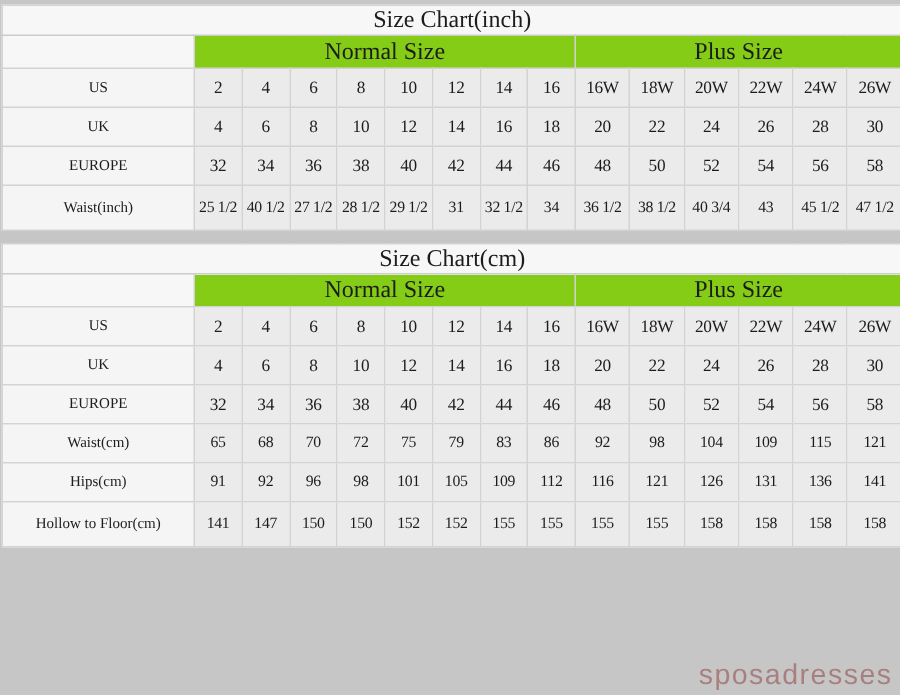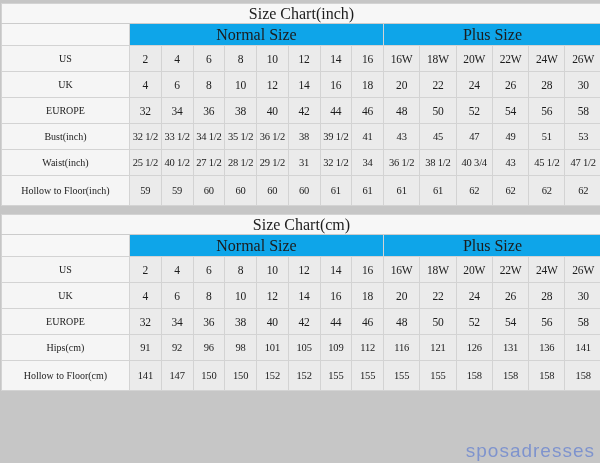--- a/index.html
+++ b/index.html
@@ -40,21 +40,21 @@
   }
   .title-cell {
     height: 19px;
     font-size: 16px;
     background: #f7f7f7;
     border-bottom: 1px solid #cccccc;
   }
   .group-row td { height: 21px; }
   .group-cell {
     font-size: 16px;
-    background: #0ea5e9;
+    background: #84cc16;
   }
   .corner-cell { background: #f7f7f7; }
   .body-row td { height: 25px; }
   .body-row:last-child td { height: 29px; }
   .label-cell {
     background: #f5f5f5;
     font-size: 10px;
   }
   .data-cell {
     background: #ebebeb;
@@ -63,21 +63,21 @@
   }
   .header-num { font-size: 11.5px; }
   .table-gap { height: 8px; }
   .watermark {
     position: absolute;
     right: 5px;
     bottom: 1px;
     font-family: "Liberation Sans", sans-serif;
     font-size: 19px;
     letter-spacing: 1px;
-    color: #1d4ed8;
+    color: #7f1d1d;
     opacity: 0.42;
     pointer-events: none;
   }
 </style>
 </head>
 <body>
 
 <div class="page">
   <table class="size-table" id="table-0">
       <colgroup>
@@ -151,70 +151,36 @@
           <td class="data-cell header-num">44</td>
           <td class="data-cell header-num">46</td>
           <td class="data-cell header-num">48</td>
           <td class="data-cell header-num">50</td>
           <td class="data-cell header-num">52</td>
           <td class="data-cell header-num">54</td>
           <td class="data-cell header-num">56</td>
           <td class="data-cell header-num">58</td>
         </tr>
         <tr class="body-row">
-          <td class="label-cell">Bust(inch)</td>
-          <td class="data-cell">32 1/2</td>
-          <td class="data-cell">33 1/2</td>
-          <td class="data-cell">34 1/2</td>
-          <td class="data-cell">35 1/2</td>
-          <td class="data-cell">36 1/2</td>
-          <td class="data-cell">38</td>
-          <td class="data-cell">39 1/2</td>
-          <td class="data-cell">41</td>
-          <td class="data-cell">43</td>
-          <td class="data-cell">45</td>
-          <td class="data-cell">47</td>
-          <td class="data-cell">49</td>
-          <td class="data-cell">51</td>
-          <td class="data-cell">53</td>
-        </tr>
-        <tr class="body-row">
           <td class="label-cell">Waist(inch)</td>
           <td class="data-cell">25 1/2</td>
           <td class="data-cell">40 1/2</td>
           <td class="data-cell">27 1/2</td>
           <td class="data-cell">28 1/2</td>
           <td class="data-cell">29 1/2</td>
           <td class="data-cell">31</td>
           <td class="data-cell">32 1/2</td>
           <td class="data-cell">34</td>
           <td class="data-cell">36 1/2</td>
           <td class="data-cell">38 1/2</td>
           <td class="data-cell">40 3/4</td>
           <td class="data-cell">43</td>
           <td class="data-cell">45 1/2</td>
           <td class="data-cell">47 1/2</td>
         </tr>
-        <tr class="body-row">
-          <td class="label-cell">Hollow to Floor(inch)</td>
-          <td class="data-cell">59</td>
-          <td class="data-cell">59</td>
-          <td class="data-cell">60</td>
-          <td class="data-cell">60</td>
-          <td class="data-cell">60</td>
-          <td class="data-cell">60</td>
-          <td class="data-cell">61</td>
-          <td class="data-cell">61</td>
-          <td class="data-cell">61</td>
-          <td class="data-cell">61</td>
-          <td class="data-cell">62</td>
-          <td class="data-cell">62</td>
-          <td class="data-cell">62</td>
-          <td class="data-cell">62</td>
-        </tr>
       </tbody>
     </table>
   <div class="table-gap"></div>
   <table class="size-table" id="table-1">
       <colgroup>
         <col class="c-label">
         <col class="c-normal">
         <col class="c-normal">
         <col class="c-normal">
         <col class="c-normal">
@@ -283,20 +249,37 @@
           <td class="data-cell header-num">44</td>
           <td class="data-cell header-num">46</td>
           <td class="data-cell header-num">48</td>
           <td class="data-cell header-num">50</td>
           <td class="data-cell header-num">52</td>
           <td class="data-cell header-num">54</td>
           <td class="data-cell header-num">56</td>
           <td class="data-cell header-num">58</td>
         </tr>
         <tr class="body-row">
+          <td class="label-cell">Waist(cm)</td>
+          <td class="data-cell">65</td>
+          <td class="data-cell">68</td>
+          <td class="data-cell">70</td>
+          <td class="data-cell">72</td>
+          <td class="data-cell">75</td>
+          <td class="data-cell">79</td>
+          <td class="data-cell">83</td>
+          <td class="data-cell">86</td>
+          <td class="data-cell">92</td>
+          <td class="data-cell">98</td>
+          <td class="data-cell">104</td>
+          <td class="data-cell">109</td>
+          <td class="data-cell">115</td>
+          <td class="data-cell">121</td>
+        </tr>
+        <tr class="body-row">
           <td class="label-cell">Hips(cm)</td>
           <td class="data-cell">91</td>
           <td class="data-cell">92</td>
           <td class="data-cell">96</td>
           <td class="data-cell">98</td>
           <td class="data-cell">101</td>
           <td class="data-cell">105</td>
           <td class="data-cell">109</td>
           <td class="data-cell">112</td>
           <td class="data-cell">116</td>

